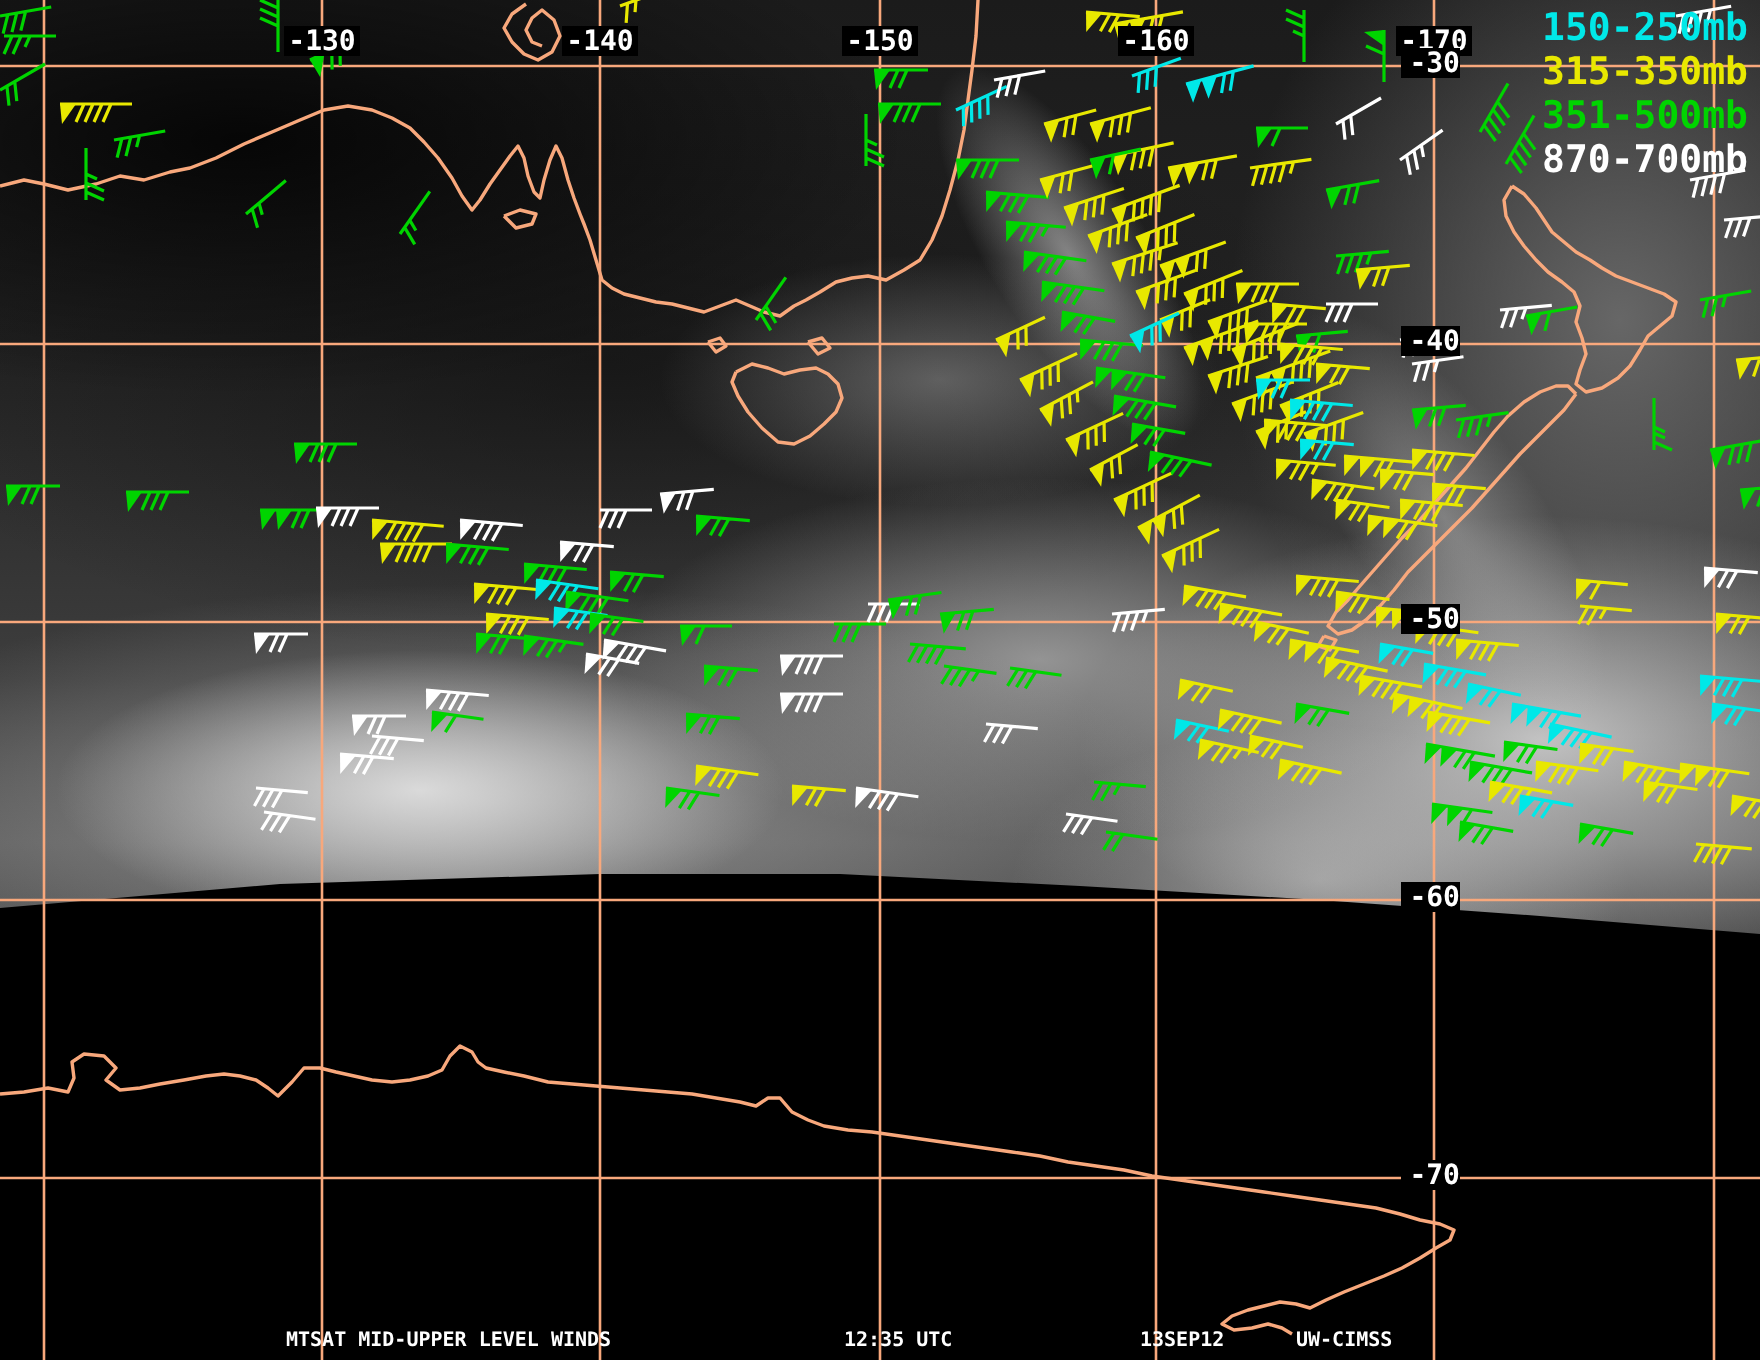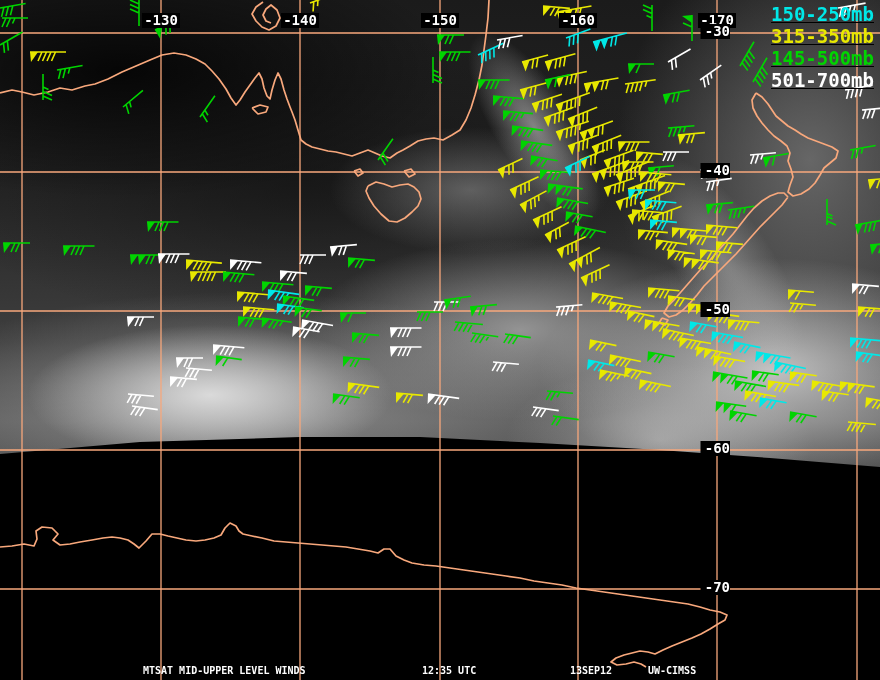--- a/index.html
+++ b/index.html
@@ -18,21 +18,21 @@
       radial-gradient(ellipse 420px 160px at 120px 70px, rgba(0,0,0,.8), rgba(0,0,0,0) 80%),
       radial-gradient(ellipse 500px 200px at 300px 180px, rgba(15,15,15,.6), rgba(15,15,15,0) 75%),
       linear-gradient(180deg,#1b1b1b 0%,#232323 25%,#3e3e3e 50%,#5c5c5c 62%,#4e4e4e 72%);}
   .streak{position:absolute;left:400px;top:0px;width:110px;height:300px;
     transform:rotate(-32deg);transform-origin:50% 0%;
     background:radial-gradient(ellipse 50% 50% at 50% 50%, rgba(215,215,215,.55), rgba(215,215,215,0) 72%);}
   .streak2{position:absolute;left:560px;top:120px;width:130px;height:340px;
     transform:rotate(-35deg);transform-origin:50% 0%;
     background:radial-gradient(ellipse 50% 50% at 50% 50%, rgba(200,200,200,.45), rgba(200,200,200,0) 72%);}
   svg.overlay{position:absolute;left:0;top:0;}
-  .legend{position:absolute;top:3px;right:6px;text-align:left;z-index:5;text-decoration:underline;}
+  .legend{position:absolute;top:3px;right:6px;text-align:left;z-index:5;}
   .legend .row{font-size:19px;font-weight:bold;line-height:22px;letter-spacing:0px;white-space:pre;}
   .caption span{position:absolute;top:665px;font-size:10px;font-weight:bold;color:#ffffff;
     white-space:pre;z-index:6;}
 </style>
 </head>
 <body>
 
 <div class="screen">
   <div class="satbg"></div>
   <div class="streak"></div>
@@ -881,22 +881,22 @@
         <rect x="700.5" y="441" width="29.5" height="15" fill="#000000"></rect>
         <text x="730" y="453" fill="#ffffff" text-anchor="end" font-size="14" font-weight="bold" font-family="&quot;DejaVu Sans Mono&quot;,&quot;Liberation Mono&quot;,monospace">-60</text>
         <rect x="700.5" y="580" width="29.5" height="15" fill="#000000"></rect>
         <text x="730" y="592" fill="#ffffff" text-anchor="end" font-size="14" font-weight="bold" font-family="&quot;DejaVu Sans Mono&quot;,&quot;Liberation Mono&quot;,monospace">-70</text>
       </g>
   </svg>
 
   <div class="legend">
     <div class="row" style="color: rgb(0, 232, 232);">150-250mb</div>
     <div class="row" style="color: rgb(232, 232, 0);">315-350mb</div>
-    <div class="row" style="color: rgb(0, 212, 0);">145-500mb</div>
-    <div class="row" style="color: rgb(255, 255, 255);">501-700mb</div>
+    <div class="row" style="color: rgb(0, 212, 0);">351-500mb</div>
+    <div class="row" style="color: rgb(255, 255, 255);">870-700mb</div>
   </div>
 
   <div class="caption">
     <span style="left:143px">MTSAT MID-UPPER LEVEL WINDS</span>
     <span style="left:422px">12:35 UTC</span>
     <span style="left:570px">13SEP12</span>
     <span style="left:648px">UW-CIMSS</span>
   </div>
 </div>
 

